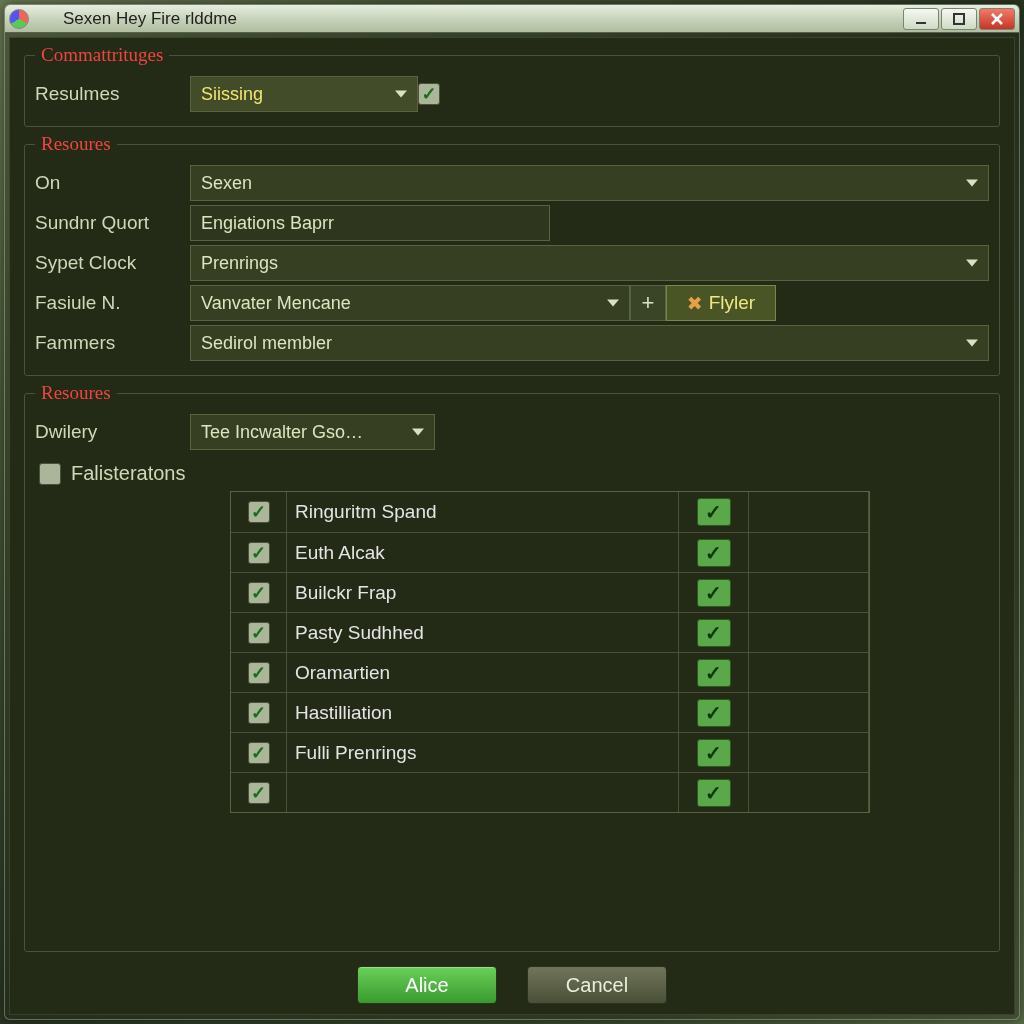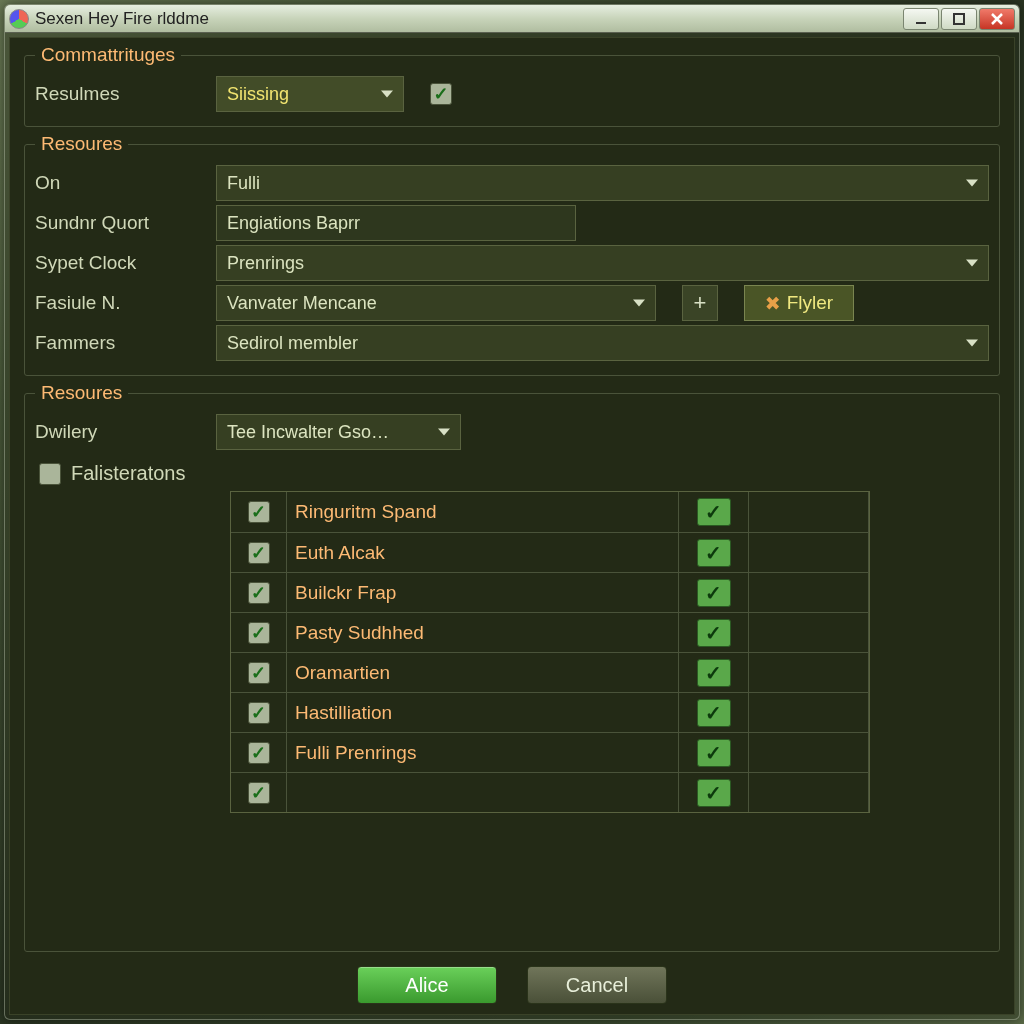--- a/index.html
+++ b/index.html
@@ -19,20 +19,21 @@
     display: flex; flex-direction: column;
   }
   
   .titlebar {
     height: 28px;
     background: linear-gradient(to bottom, #e6eee0 0%, #c8d4ba 50%, #b0bda0 100%);
     display: flex; align-items: center;
     padding: 8px 4px;
     border-top-left-radius: 5px; border-top-right-radius: 5px;
     border-bottom: 1px solid #5a6050;
+    gap: 28px;
   }
   .titlebar .icon {
     width: 20px; height: 20px; margin-right: 6px;
     border-radius: 50%;
     background: conic-gradient(#e65 0deg 120deg, #5c5 120deg 240deg, #55e 240deg 360deg);
     border: 1px solid #888;
   }
   .titlebar .title { color: #222; font-size: 17px; flex: 1; }
   .winbtns { display: flex; gap: 2px; }
   .winbtn {
@@ -56,45 +57,46 @@
     overflow: hidden;
     display: flex; flex-direction: column;
   }
   fieldset {
     border: 1px solid #4a533a;
     border-radius: 3px;
     padding: 6px 10px 10px 10px;
     margin-bottom: 6px;
   }
   legend {
-    color: #fdba74;
+    color: #ef4444;
     font-size: 19px;
     padding: 0 6px;
+    font-family: Liberation Serif, serif;
   }
   .row {
     display: flex; align-items: center;
     margin: 4px 0;
-    gap: 26px;
+    gap: 0;
   }
   .label {
     width: 155px;
     color: #d0d8b8;
     font-size: 19px;
   }
   .select, .input {
     height: 36px;
     background: #363f22;
     border: 1px solid #5a6340;
     color: #dce4c0;
     font-size: 18px;
     padding: 0 10px;
     display: flex; align-items: center;
     position: relative;
   }
-  .select.small { width: 188px; background: #424c28; }
+  .select.small { width: 228px; background: #424c28; }
   .select.full { flex: 1; }
   .select.mid { width: 440px; }
   .select.mid2 { width: 245px; }
   .input { flex: 1; background: #2e371e; }
   .input.half { flex: 0 0 360px; }
   .caret {
     position: absolute; right: 10px; top: 50%; transform: translateY(-50%);
     width: 0; height: 0;
     border-left: 6px solid transparent;
     border-right: 6px solid transparent;
@@ -142,21 +144,21 @@
   .trow {
     display: flex; align-items: stretch;
     height: 40px;
   }
   .trow + .trow { border-top: 1px solid #4a533a; }
   .tcell {
     display: flex; align-items: center; padding: 0 8px;
     border-right: 1px solid #4a533a;
   }
   .tcell.c1 { width: 56px; justify-content: center; }
-  .tcell.c2 { flex: 1; color: #fdba74; font-size: 19px; }
+  .tcell.c2 { flex: 1; color: #e5e5e5; font-size: 19px; }
   .tcell.c3 { width: 70px; justify-content: center; }
   .tcell.c4 { width: 120px; }
   .greenbox {
     width: 34px; height: 28px;
     background: #5aa84a;
     border: 1px solid #2a5a22;
     border-radius: 3px;
     display: flex; align-items: center; justify-content: center;
     color: #0d3a0d; font-weight: bold; font-size: 20px;
   }
@@ -223,21 +225,21 @@
         <div class="checkbox checked"></div>
       </div>
     </fieldset>
 
     <fieldset>
       <legend>Resoures</legend>
 
       <div class="row">
         <div class="label">On</div>
         <div class="select full">
-          <span>Fulli</span>
+          <span>Sexen</span>
           <div class="caret"></div>
         </div>
       </div>
 
       <div class="row">
         <div class="label">Sundnr Quort</div>
         <div class="input half">
           <span>Engiations Baprr</span>
         </div>
       </div>

